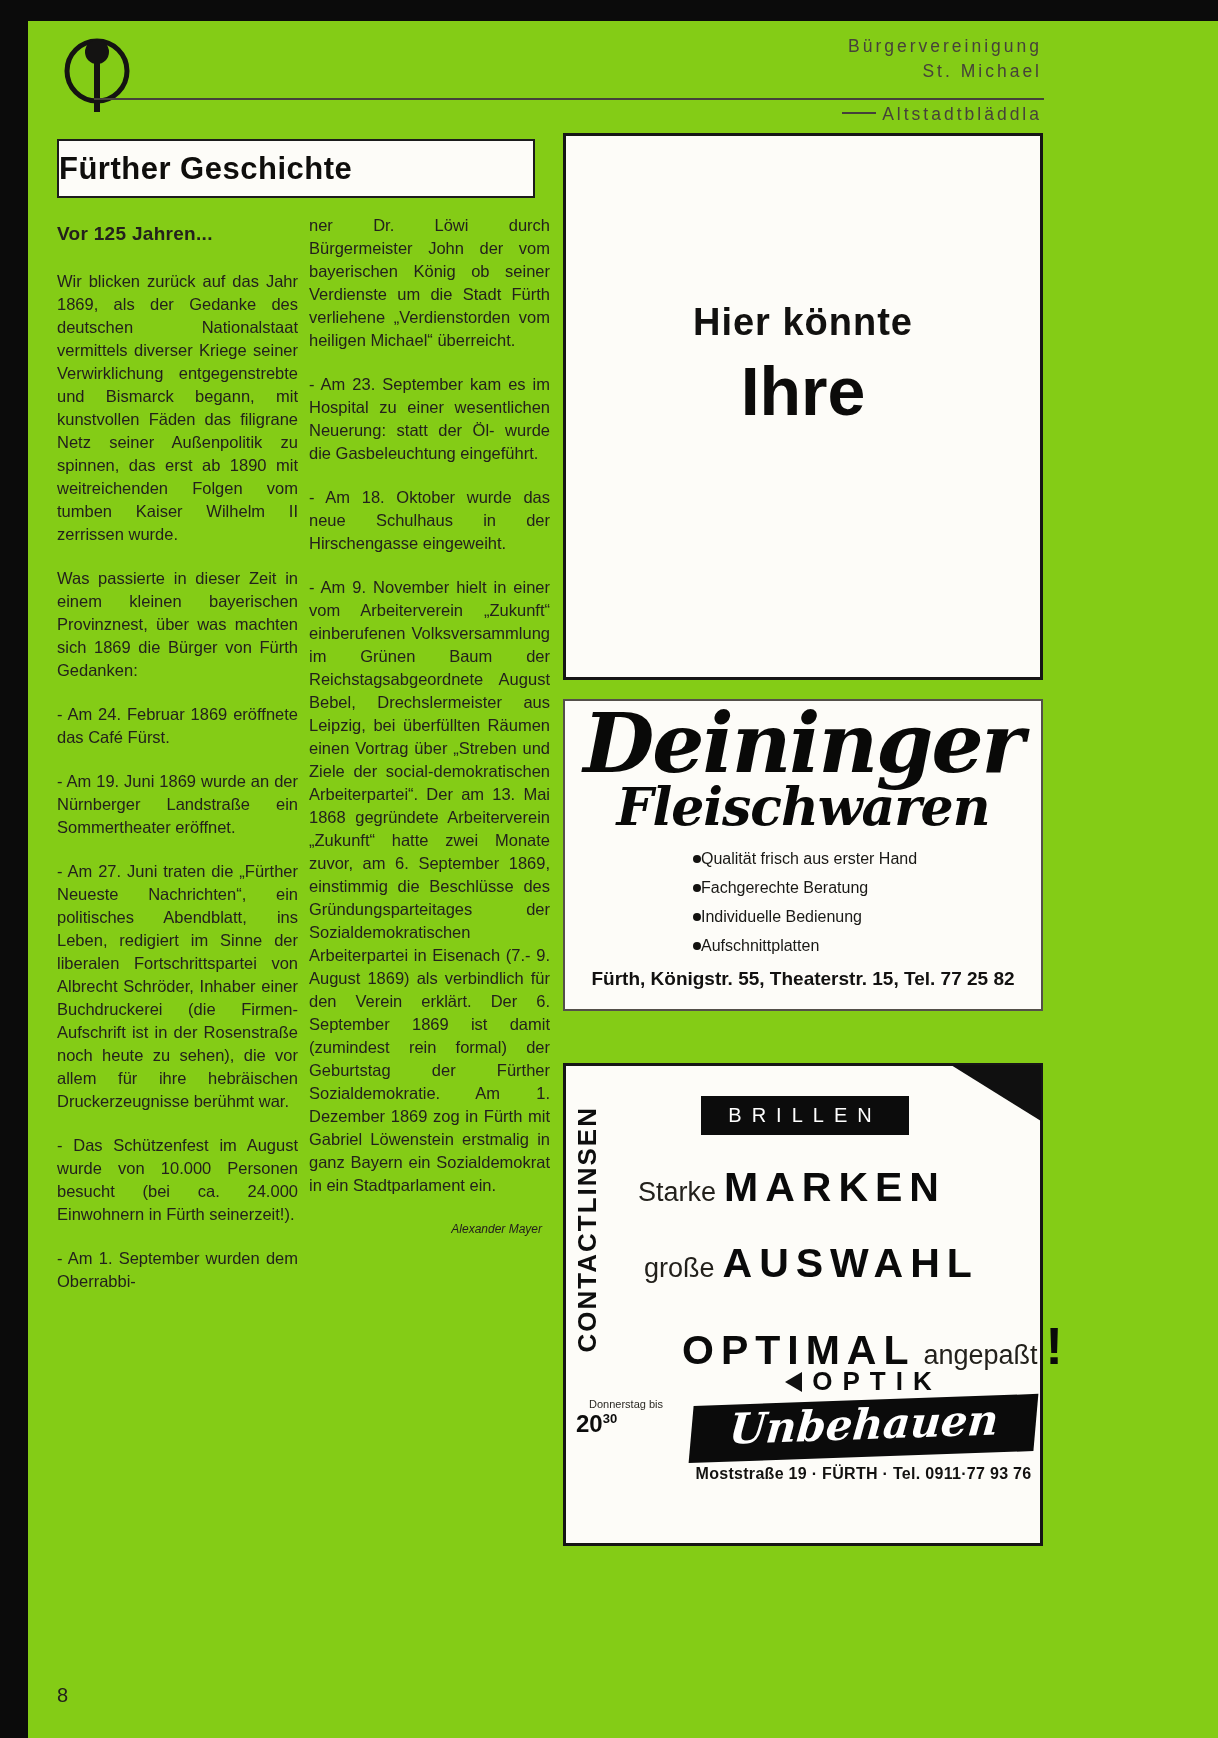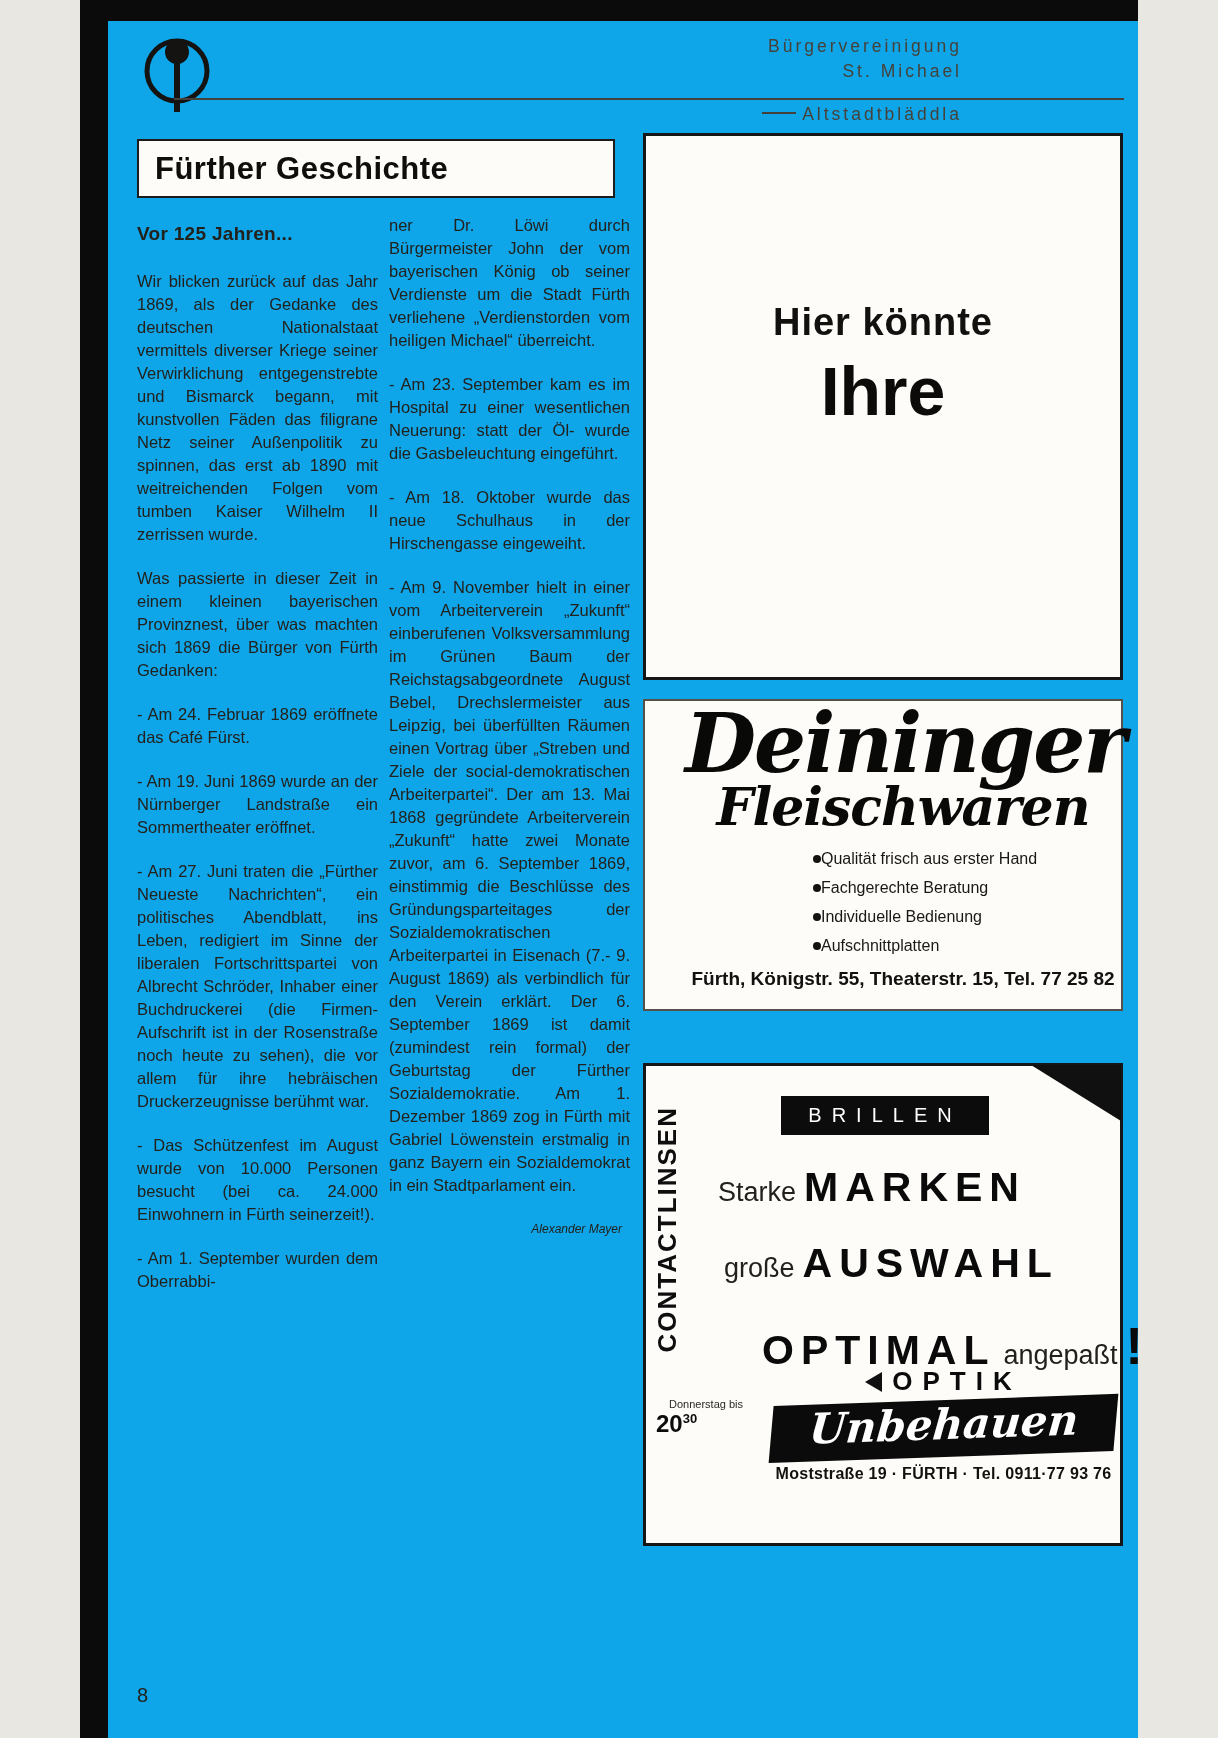--- a/index.html
+++ b/index.html
@@ -1,53 +1,53 @@
 <!DOCTYPE html>
 <html lang="de"><head>
 <meta charset="utf-8">
 <style>
   * { margin:0; padding:0; box-sizing:border-box; }
   html,body { background:#e9e7e1; }
   body { font-family:"Liberation Sans", sans-serif; }
-  .page { position:relative; width:1058px; height:1738px; background:#0ea5e9; overflow:hidden; margin:0 auto; color:#211f1b; }
+  .page { position:relative; width:1218px; height:1738px; background:#84cc16; overflow:hidden; margin:0 auto; color:#211f1b; }
 
   
   .edge-left { position:absolute; left:0; top:0; width:28px; height:1738px; background:#0b0b0b; }
   .edge-top  { position:absolute; left:0; top:0; width:1218px; height:21px; background:#0b0b0b; }
 
   
   .logo { position:absolute; left:56px; top:26px; width:82px; height:92px; }
   .mast-line { position:absolute; right:176px; text-align:right; letter-spacing:3px; font-size:17.5px; color:#46423a; white-space:nowrap; }
   .mast-line1 { top:36px; }
   .mast-line2 { top:61px; }
   .mast-line3 { top:104px; }
   .header-rule { position:absolute; left:94px; top:98px; width:950px; height:2px; background:#45413a; }
   .mast-dash { display:inline-block; width:34px; height:2px; background:#45413a; margin:0 6px 4px 0; vertical-align:middle; }
 
   
-  .title-box { position:absolute; left:57px; top:139px; width:478px; height:59px; border:2px solid #1c1c1c; display:flex; align-items:center; padding-left:16px; background:#fdfcf8; }
+  .title-box { position:absolute; left:57px; top:139px; width:478px; height:59px; border:2px solid #1c1c1c; display:flex; align-items:center; background:#fdfcf8; }
   .title-box h1 { font-size:31px; font-weight:bold; letter-spacing:0.5px; color:#0f0e0c; }
 
   
   .col { position:absolute; width:241px; font-size:16.5px; line-height:23px; color:#23211c; }
   .col1 { left:57px; top:222px; }
   .col2 { left:309px; top:214px; }
   .col p { text-align:justify; margin-bottom:21px; hyphens:auto; -webkit-hyphens:auto; }
   .article-heading { font-weight:bold; font-size:19px; margin-bottom:25px; letter-spacing:0.3px; }
   .byline { margin-top:12px; text-align:right; padding-right:8px; font-style:italic; font-size:12px; }
 
   
   .ad { position:absolute; left:563px; width:480px; background:#fdfcf8; }
 
   .ad-placeholder { top:133px; height:547px; border:3px solid #161616; text-align:center; }
   .ph1 { margin-top:165px; font-size:38px; font-weight:bold; letter-spacing:1px; color:#121110; }
   .ph2 { margin-top:8px; font-size:68px; font-weight:bold; color:#0c0b0a; }
   .ph3 { margin-top:28px; font-size:38px; font-weight:bold; letter-spacing:1px; color:#121110; }
 
-  .ad-deininger { top:699px; height:312px; border:2px solid #54504a; padding-top:4px;padding-left:40px; }
+  .ad-deininger { top:699px; height:312px; border:2px solid #54504a; padding-top:4px; }
   .dein-title { font-family:"DejaVu Serif", serif; font-style:italic; font-weight:bold; font-size:82px; line-height:0.95; text-align:center; letter-spacing:-2px; color:#090908; }
   .dein-sub   { font-family:"DejaVu Serif", serif; font-style:italic; font-weight:bold; font-size:52px; line-height:1; text-align:center; letter-spacing:-1px; color:#090908; margin-top:-2px; }
   .dein-bullets { margin:12px 0 0 128px; }
   .dein-row { display:flex; align-items:center; height:29px; font-size:16px; color:#191815; }
   .dot { width:8px; height:8px; background:#131210; border-radius:50%; flex:0 0 8px; }
   .dein-address { margin-top:7px; text-align:center; font-weight:bold; font-size:19px; color:#121110; }
 
   .ad-optik { top:1063px; height:483px; border:3px solid #161616; }
   .optik-corner { position:absolute; top:-1px; right:-1px; width:0; height:0; border-top:56px solid #101010; border-left:90px solid transparent; }
   .optik-vertical { position:absolute; left:6px; top:40px; writing-mode:vertical-rl; transform:rotate(180deg); font-size:26px; font-weight:bold; letter-spacing:2px; color:#0e0e0e; }

